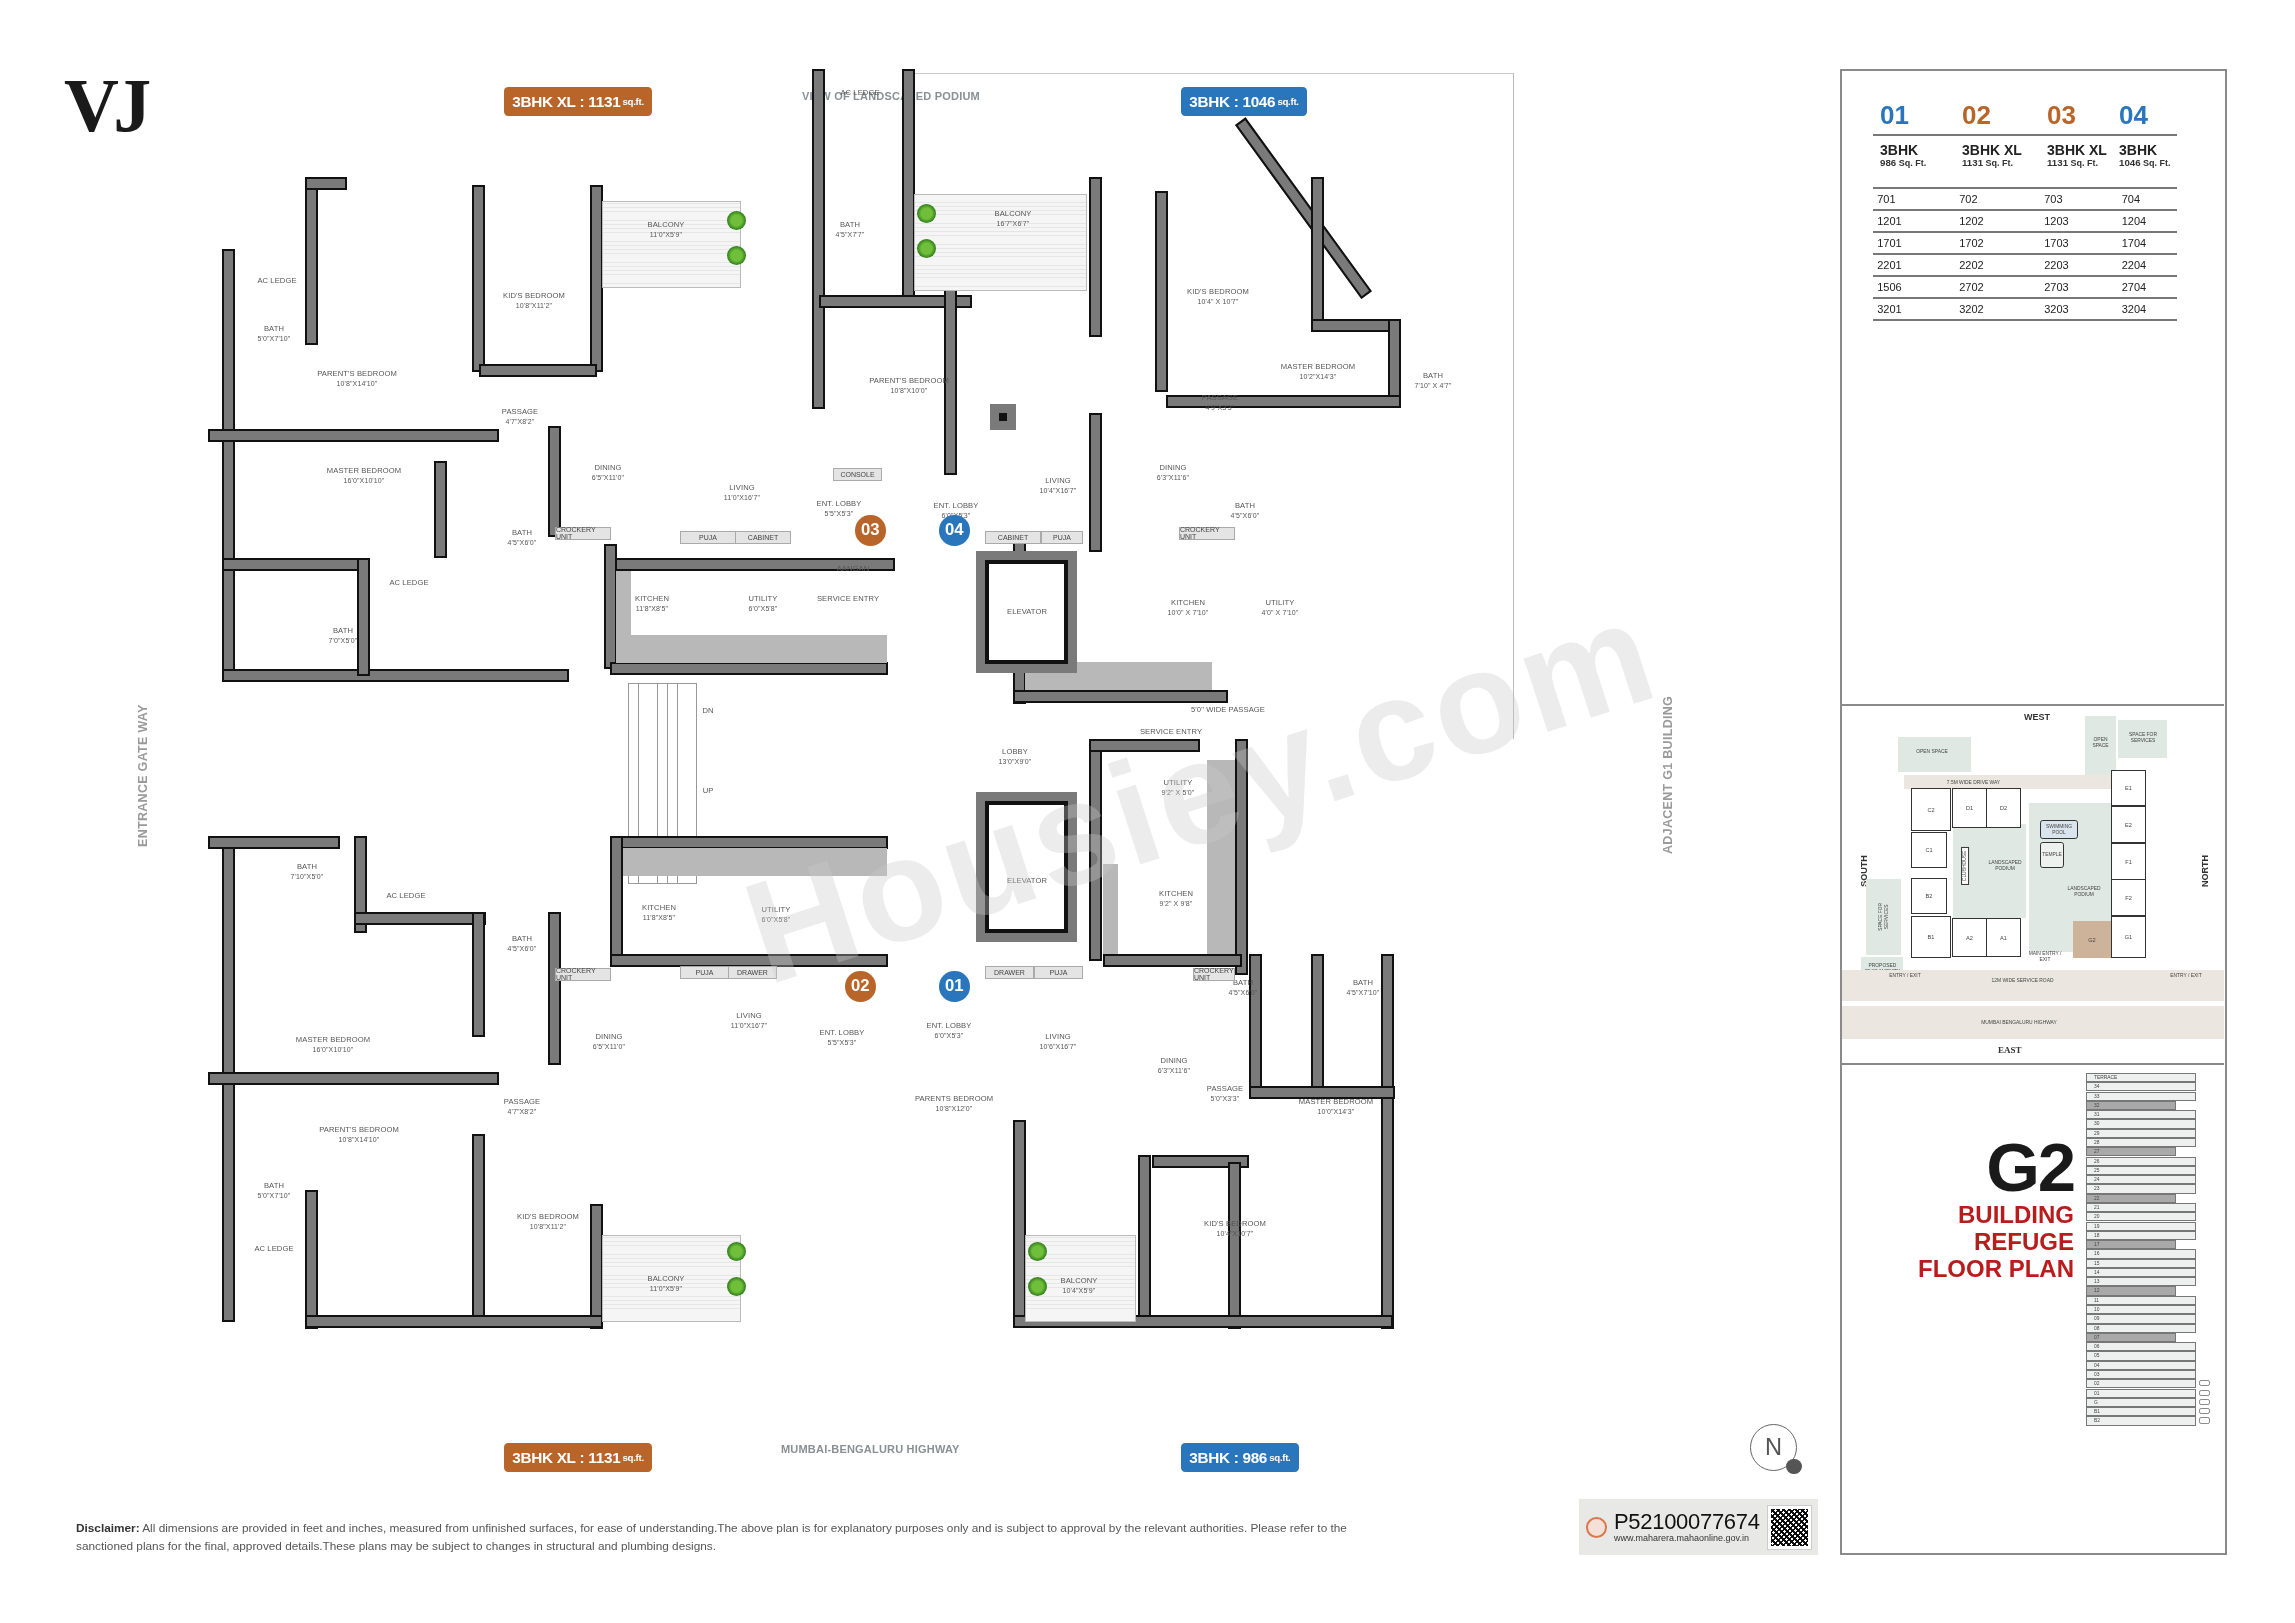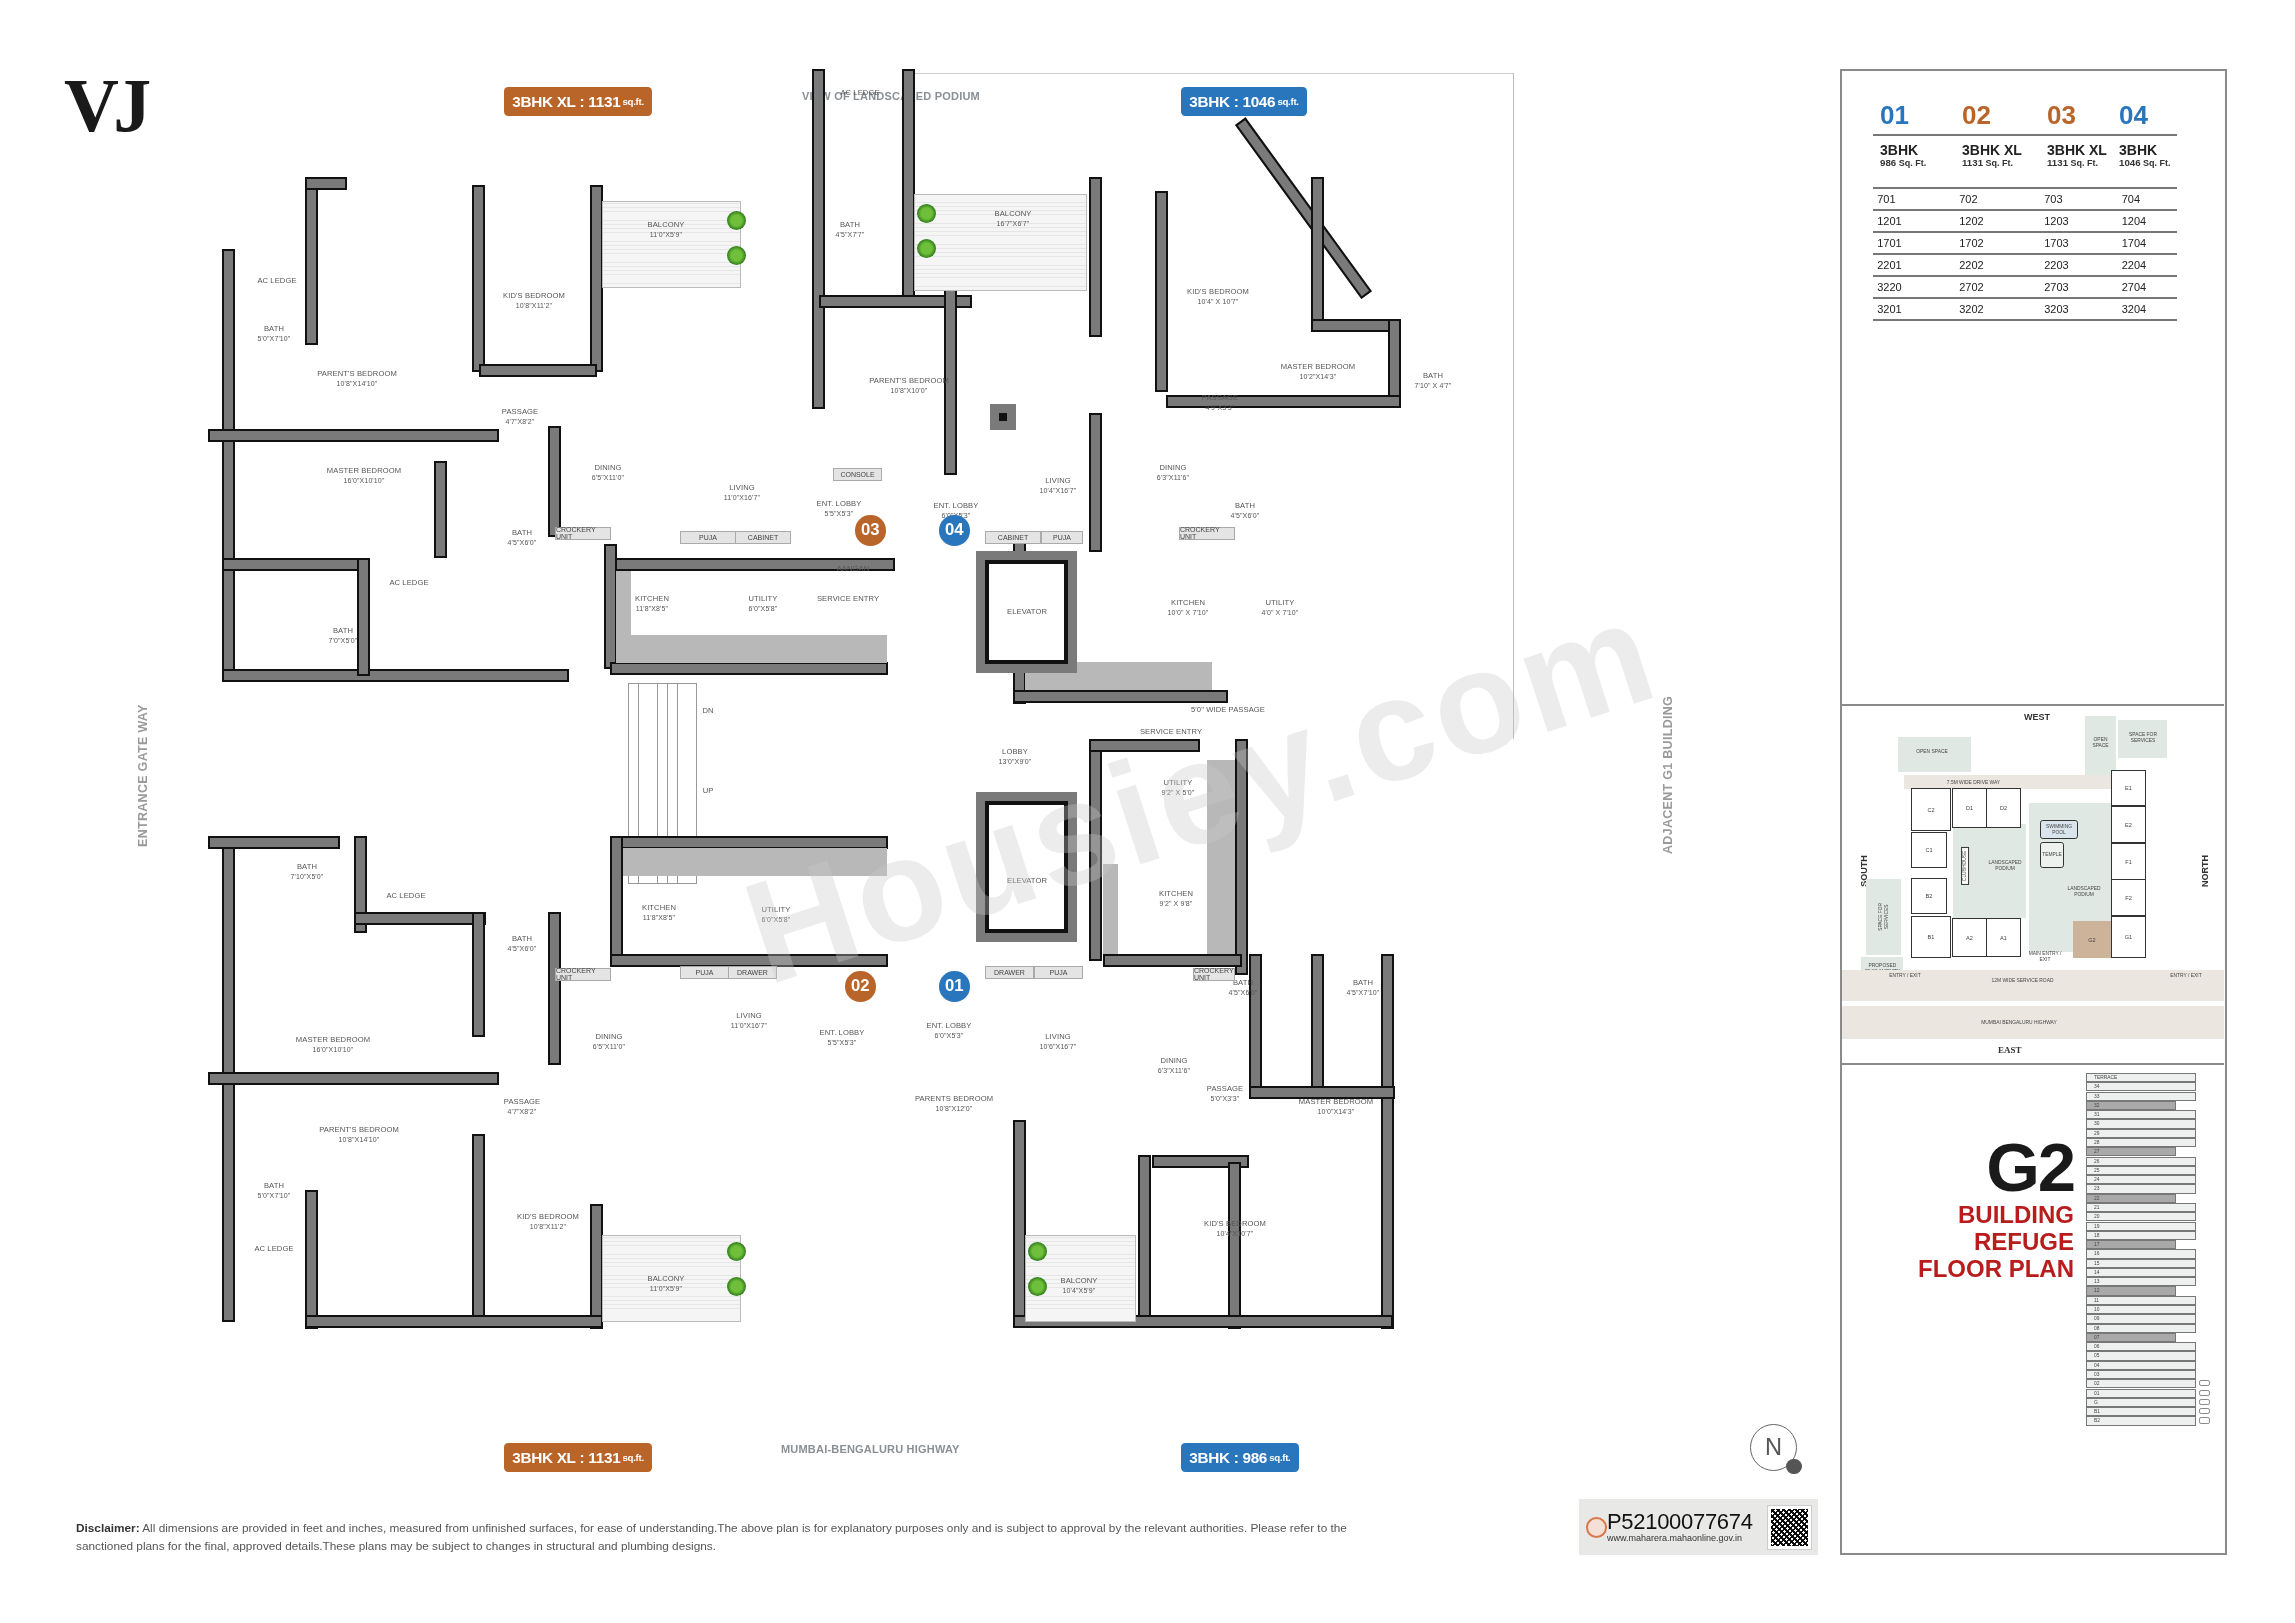--- a/index.html
+++ b/index.html
@@ -24,21 +24,21 @@
   .badge { position: absolute; width: 30.5px; height: 30.5px; border-radius: 50%; color: #fff; font-weight: bold; font-size: 16.7px; display:flex; align-items:center; justify-content:center; }
   .badge.orange { background: #b9652a; }
   .badge.blue { background: #2a76bd; }
   .stairs { position: absolute; background: repeating-linear-gradient(90deg, #fff 0 9px, #999 9px 9.7px); border: 0.7px solid #999; }
   .elevator { position: absolute; border: 4.2px solid #111; outline: 9.7px solid #7a7a7a; background: #fff; }
   .watermark { position: absolute; font-size: 146px; font-weight: bold; color: rgba(200,200,200,0.35); transform: rotate(-18deg); left: 729px; top: 708px; letter-spacing: 4.2px; pointer-events:none; }
   .disclaimer { position: absolute; left: 76px; top: 1520px; width: 1277px; font-size: 11.8px; color: #555; line-height: 1.5; }
   .disclaimer b { color: #333; }
   .north { position: absolute; left: 1750px; top: 1424px; width: 47px; height: 47px; border: 1.4px solid #666; border-radius: 50%; display:flex; align-items:center; justify-content:center; font-size: 23.6px; color:#555; }
   .north-dot { position: absolute; right: -5.6px; bottom: -4.2px; width: 15.3px; height: 15.3px; border-radius: 50%; background: #555; }
-  .rera { position: absolute; left: 1579px; top: 1499px; width: 239px; height: 56px; background: #e8e8e6; display:flex; align-items:center; padding: 12px 7px; }
+  .rera { position: absolute; left: 1579px; top: 1499px; width: 239px; height: 56px; background: #e8e8e6; display:flex; align-items:center; padding: 12px 7px; gap: 7px; }
   .rera-logo { width: 21px; height: 21px; border-radius: 50%; border: 2.8px solid #d9784a; background: #f4e0d6; flex: none; }
   .rera-text { display:flex; flex-direction:column; }
   .rera-num { font-size: 22px; color: #111; font-weight: 500; letter-spacing: -0.3px; line-height: 1; }
   .rera-url { font-size: 9px; color: #333; }
   .qr { width: 43px; height: 43px; margin-left: auto; background:
         repeating-linear-gradient(45deg, #111 0 2.1px, #fff 2.1px 4.2px),
         repeating-linear-gradient(-45deg, #111 0 1.4px, #fff 1.4px 3.5px); background-blend-mode: multiply; border: 3.5px solid #fff; outline: 0.7px solid #ccc; }
   
   .sidebar { position: absolute; left: 1840px; top: 69px; width: 387px; height: 1486px; border: 2.8px solid #8a8a8a; background: #fff; }
   .unit-table { position: absolute; left: 31px; top: 31px; width: 304px; }
@@ -340,21 +340,21 @@
           <span>1703</span>
           <span>1704</span>
         </div>
       <div class="unit-row">
           <span>2201</span>
           <span>2202</span>
           <span>2203</span>
           <span>2204</span>
         </div>
       <div class="unit-row">
-          <span>3220</span>
+          <span>1506</span>
           <span>2702</span>
           <span>2703</span>
           <span>2704</span>
         </div>
       <div class="unit-row">
           <span>3201</span>
           <span>3202</span>
           <span>3203</span>
           <span>3204</span>
         </div>

